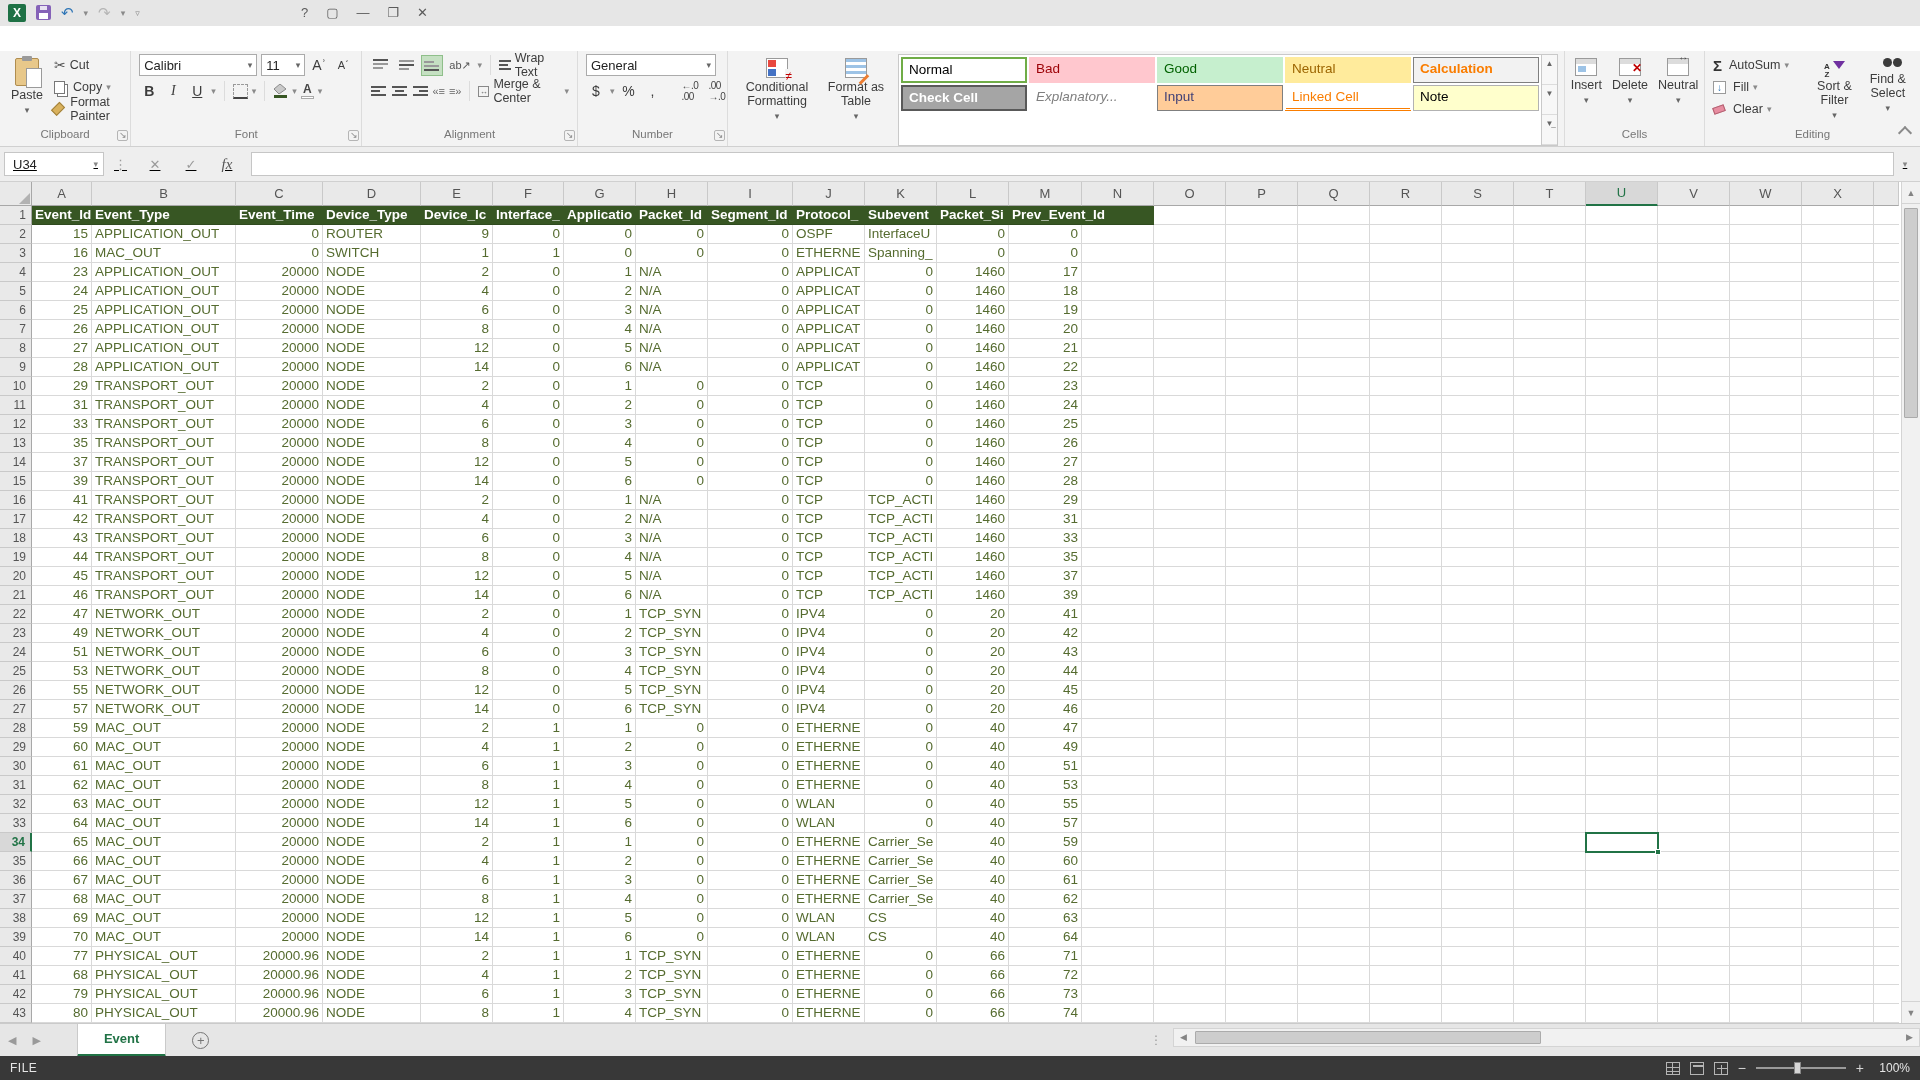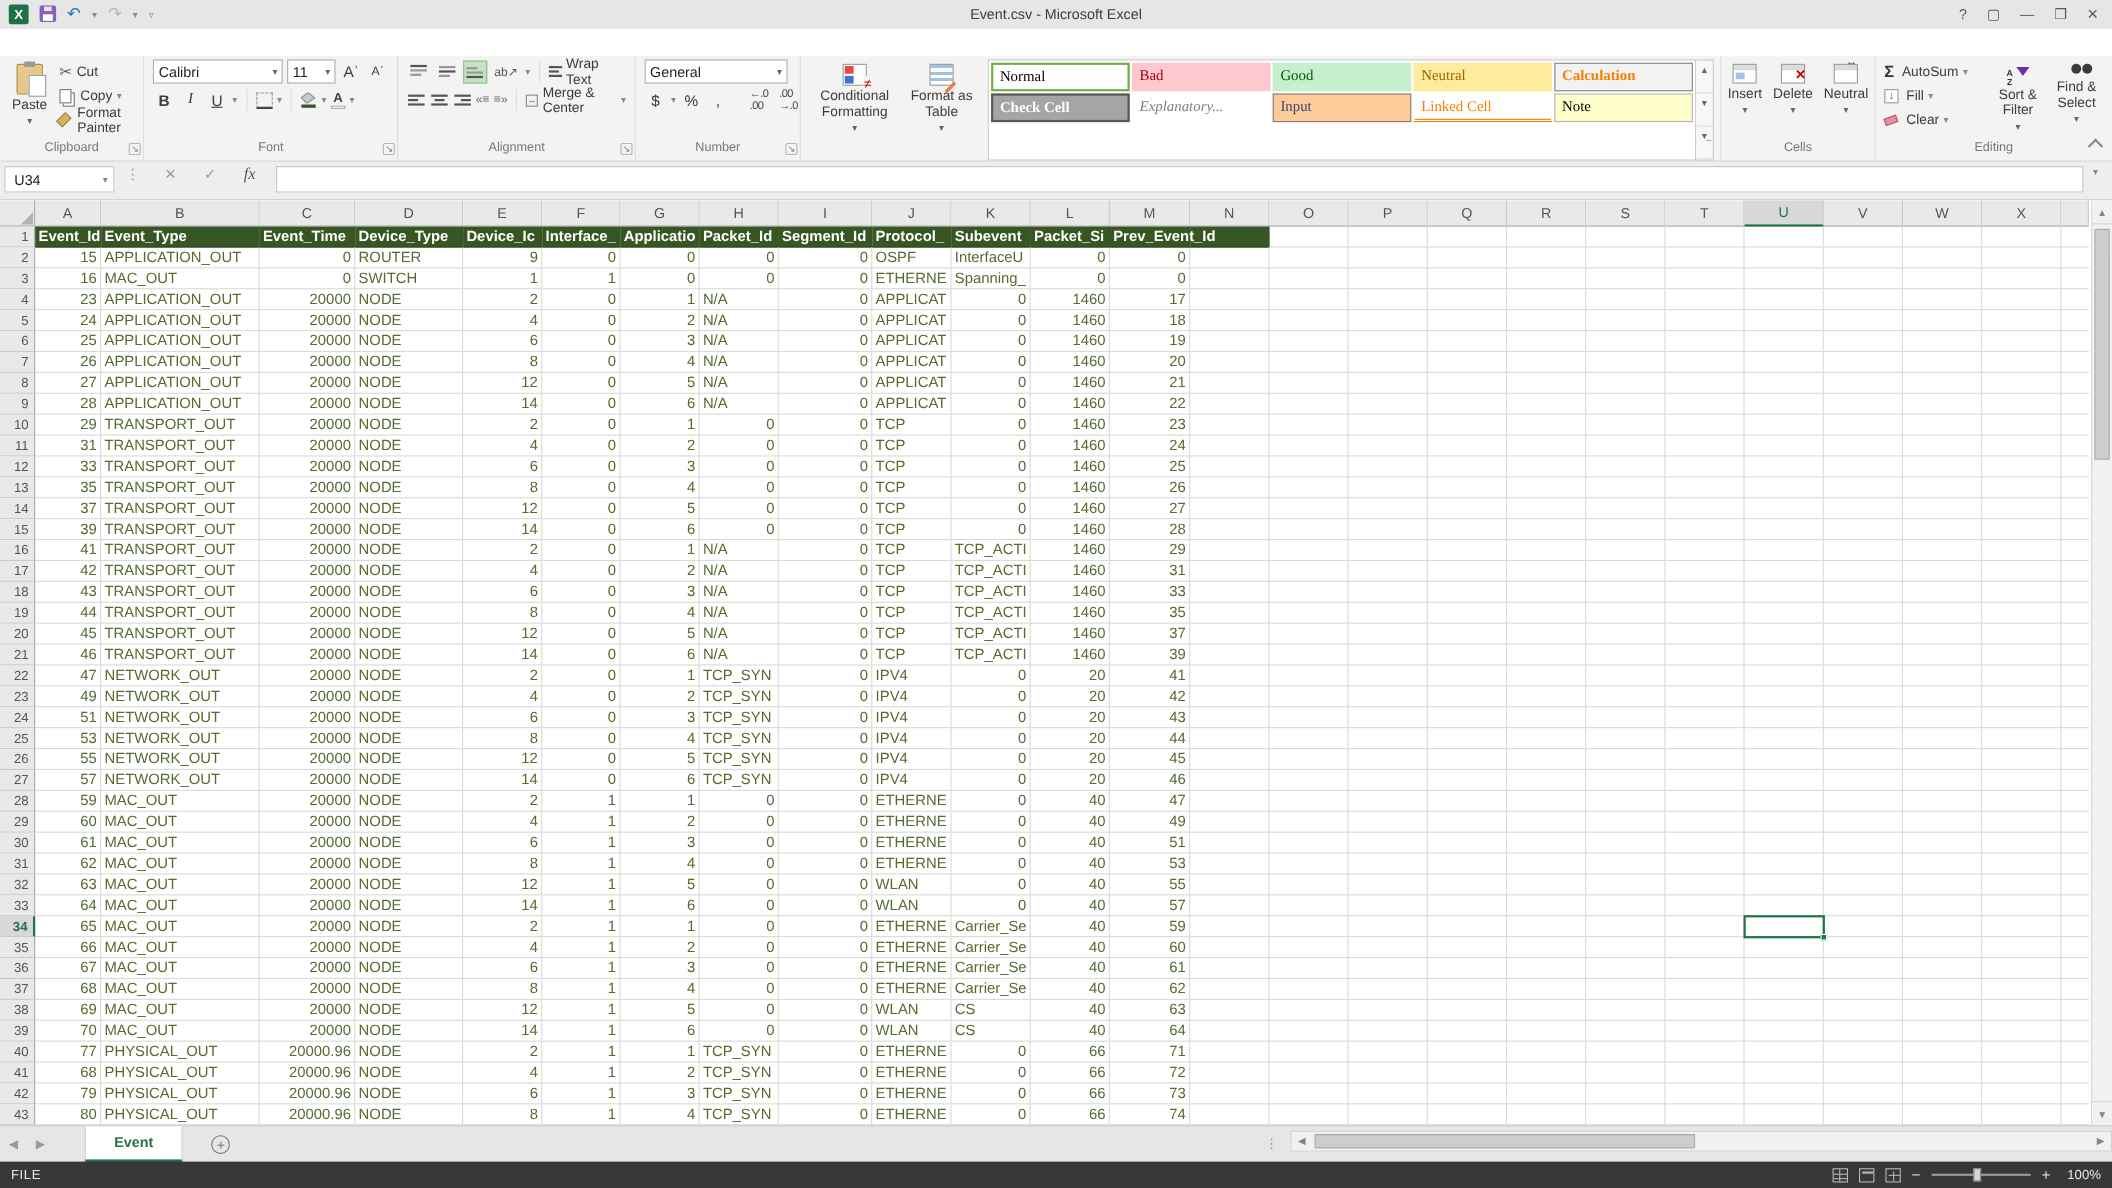--- a/index.html
+++ b/index.html
@@ -65,38 +65,38 @@
   .l-right{background:linear-gradient(#555 0 0) 0 1px/15px 2px no-repeat,linear-gradient(#555 0 0) 6px 5px/9px 2px no-repeat,linear-gradient(#555 0 0) 0 9px/15px 2px no-repeat;}
   .alignbtn{width:22px;height:21px;display:inline-flex;align-items:center;justify-content:center;}
   .alignbtn.on{background:#c5e0c2;border:1px solid #8fbf8a;}
   .gsep{width:1px;height:20px;background:#dcdcdc;margin:0 4px;}
   
   .decbtn{font-size:10px;color:#444;letter-spacing:-.5px;padding:0 3px;}
   .cf-ic{width:22px;height:20px;border:1px solid #9a9a9a;background:linear-gradient(#e8483f 0 0) 1px 1px/8px 7px no-repeat,linear-gradient(#4472c4 0 0) 1px 10px/8px 7px no-repeat,#fff;position:relative;margin-bottom:2px;}
   .cf-ic::after{content:"\2260";position:absolute;right:-5px;bottom:-6px;color:#c00000;font-size:12px;background:#f3f3f3;}
   .fat-ic{width:22px;height:20px;border:1px solid #9a9a9a;background:repeating-linear-gradient(#9dc3e6 0 3px,#fff 3px 6px);position:relative;margin-bottom:2px;}
   .fat-ic::after{content:"";position:absolute;right:-4px;bottom:-4px;width:12px;height:3px;background:#ed7d31;transform:rotate(-45deg);}
-  .gallery{border:1px solid #c9c9c9;background:#fff;display:grid;grid-template-columns:repeat(5,126px);grid-auto-rows:26px;gap:2px;padding:2px;margin-left:6px;font-family:Liberation Serif, serif;}
+  .gallery{border:1px solid #c9c9c9;background:#fff;display:grid;grid-template-columns:repeat(5,126px);grid-auto-rows:26px;gap:2px;padding:2px;margin-left:6px;}
   .chip{font-size:13.5px;line-height:22px;padding-left:6px;border:1px solid transparent;white-space:nowrap;overflow:hidden;}
   .gscroll{width:16px;display:flex;flex-direction:column;border:1px solid #c9c9c9;border-left:none;background:#f7f7f7;}
   .gscroll span{flex:1;text-align:center;font-size:8px;color:#666;border-bottom:1px solid #dcdcdc;line-height:18px;}
   .cells-ic{width:22px;height:18px;border:1px solid #9a9a9a;background:linear-gradient(#dcdcdc 0 0) 0 0/22px 5px no-repeat,#fff;position:relative;margin-bottom:2px;}
   .cells-ic.ins::after{content:"";position:absolute;left:2px;top:7px;width:8px;height:6px;background:#9dc3e6;}
   .cells-ic.del::after{content:"\2715";position:absolute;right:-2px;top:2px;color:#c00000;font-weight:bold;font-size:12px;}
   .cells-ic.fmt::after{content:"\2194";position:absolute;right:0px;top:-9px;color:#444;font-size:10px;}
   .sum-ic{font-size:15px;color:#333;font-weight:bold;margin-right:3px;}
   .fill-ic{width:13px;height:13px;border:1px solid #9a9a9a;color:#2e75b6;font-size:10px;line-height:11px;text-align:center;margin-right:3px;background:#fff;}
   .clear-ic{width:12px;height:7px;background:#e78ca0;border:1px solid #b06070;transform:rotate(-20deg);margin-right:4px;}
   .sort-ic{display:inline-flex;flex-direction:column;font-size:8px;font-weight:bold;color:#333;line-height:8px;margin-right:2px;}
   .funnel{width:0;height:0;border-left:6px solid transparent;border-right:6px solid transparent;border-top:8px solid #7030a0;display:inline-block;margin-left:1px;}
   .bino{width:9px;height:9px;border-radius:50%;background:#3b3b3b;box-shadow:10px 0 0 #3b3b3b;display:inline-block;margin-bottom:2px;}
   .ribbon-collapse{position:absolute;right:10px;top:128px;width:10px;height:10px;border-top:2px solid #8a8a8a;border-left:2px solid #8a8a8a;transform:rotate(45deg);}
 
   
-  .fbar{position:absolute;left:0;top:147px;width:1920px;height:35px;background:#eeeeee;border-bottom:1px solid #d0d0d0;display:flex;padding:4px 4px;}
+  .fbar{position:absolute;left:0;top:147px;width:1920px;height:35px;background:#eeeeee;border-bottom:1px solid #d0d0d0;display:flex;align-items:center;padding:4px 4px;text-decoration:underline;}
   .namebox{width:100px;height:24px;background:#fff;border:1px solid #c6c6c6;display:flex;align-items:center;font-size:13px;color:#222;padding-left:8px;}
   .namebox .car{margin-left:auto;color:#888;font-size:9px;padding-right:5px;}
   .fdots{color:#9a9a9a;font-size:13px;padding:0 10px;}
   .fbtn{width:36px;text-align:center;color:#9a9a9a;font-size:13px;}
   .fx{font-family:"Liberation Serif",serif;font-style:italic;color:#555;font-size:15px;}
   .ffield{flex:1;height:24px;background:#fff;border:1px solid #c6c6c6;margin-left:6px;font-size:13px;color:#333;padding:2px 6px;}
   .fexpand{width:22px;text-align:center;color:#888;font-size:9px;}
 
   
   .sheet{position:absolute;left:0;top:182px;width:1920px;height:841px;background:#fff;overflow:hidden;}
@@ -154,21 +154,20 @@
   <div class="titlebar">
     <div class="qat">
       <span class="xl-logo">X</span>
       <span class="save-ic"></span>
       <span class="undo">↶</span>
         <span class="mini-caret">▾</span>
       <span class="redo">↷</span>
         <span class="mini-caret">▾</span>
       <span class="mini-caret">▿</span>
     </div>
-    <span class="title-text">Event.csv - Microsoft Excel</span>
     <div class="winctl">
       <span>?</span>
       <span>▢</span>
       <span>—</span>
       <span>❐</span>
       <span>✕</span>
     </div>
   </div>
 
 

